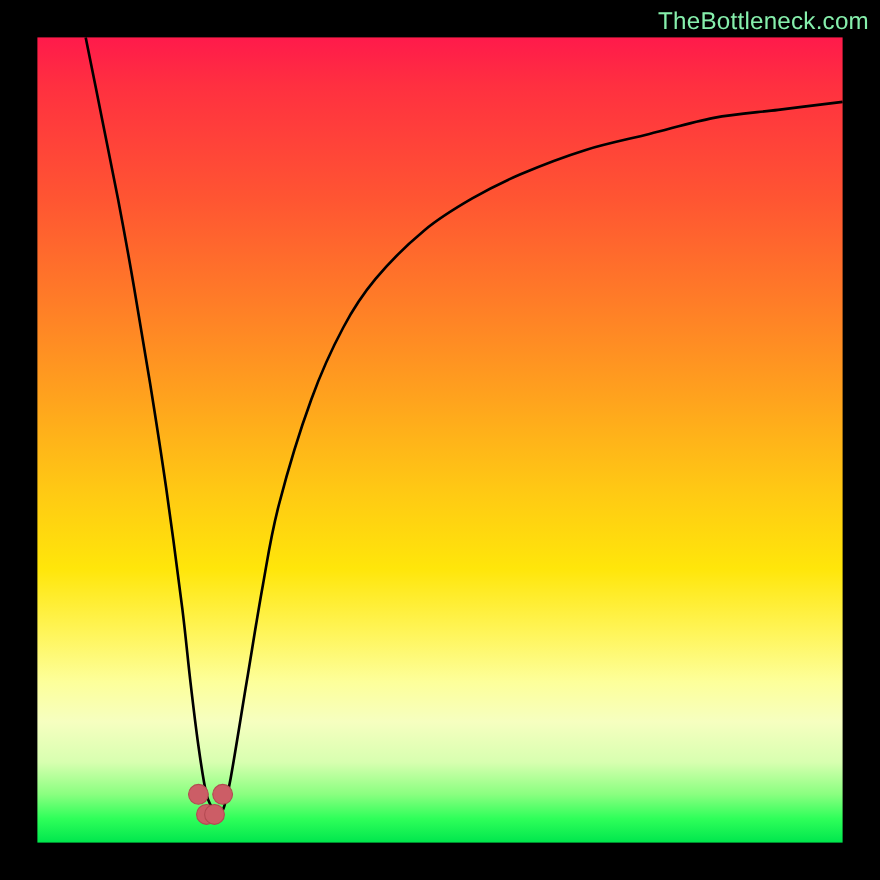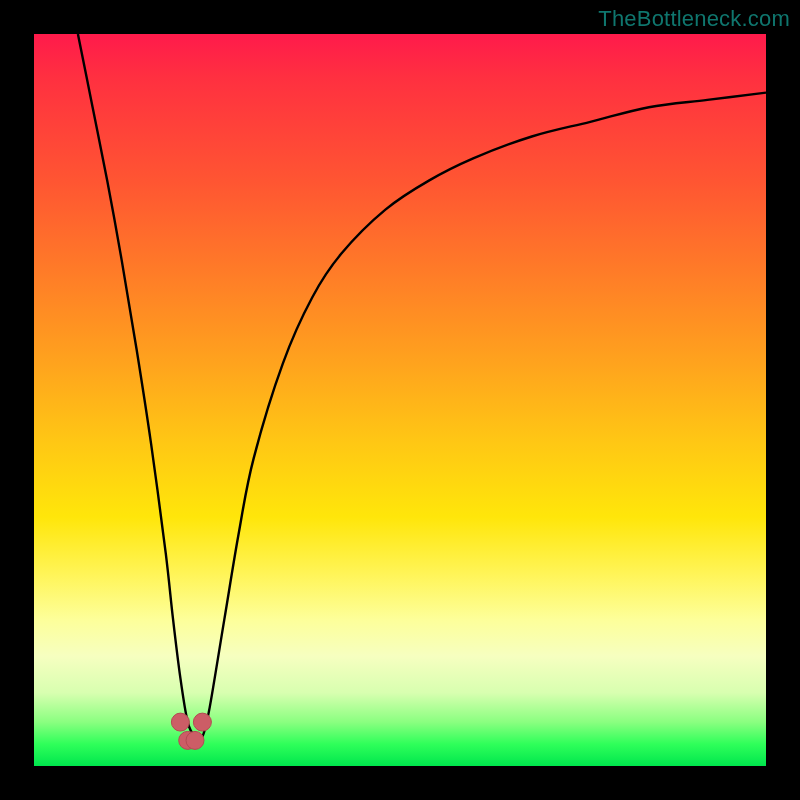--- a/index.html
+++ b/index.html
@@ -41,21 +41,21 @@
       #d8ffb0 90%,
       #8aff80 94%,
       #2fff5a 97%,
       #00e64d 100%
     );
   }
   .watermark {
     position: absolute;
     top: 6px;
     right: 10px;
-    color: #0f766e;
+    color: #86efac;
     font-size: 22px;
     font-weight: 500;
     letter-spacing: 0.2px;
     user-select: none;
   }
   svg.curve {
     position: absolute;
     left: 0;
     top: 0;
     width: 732px;

